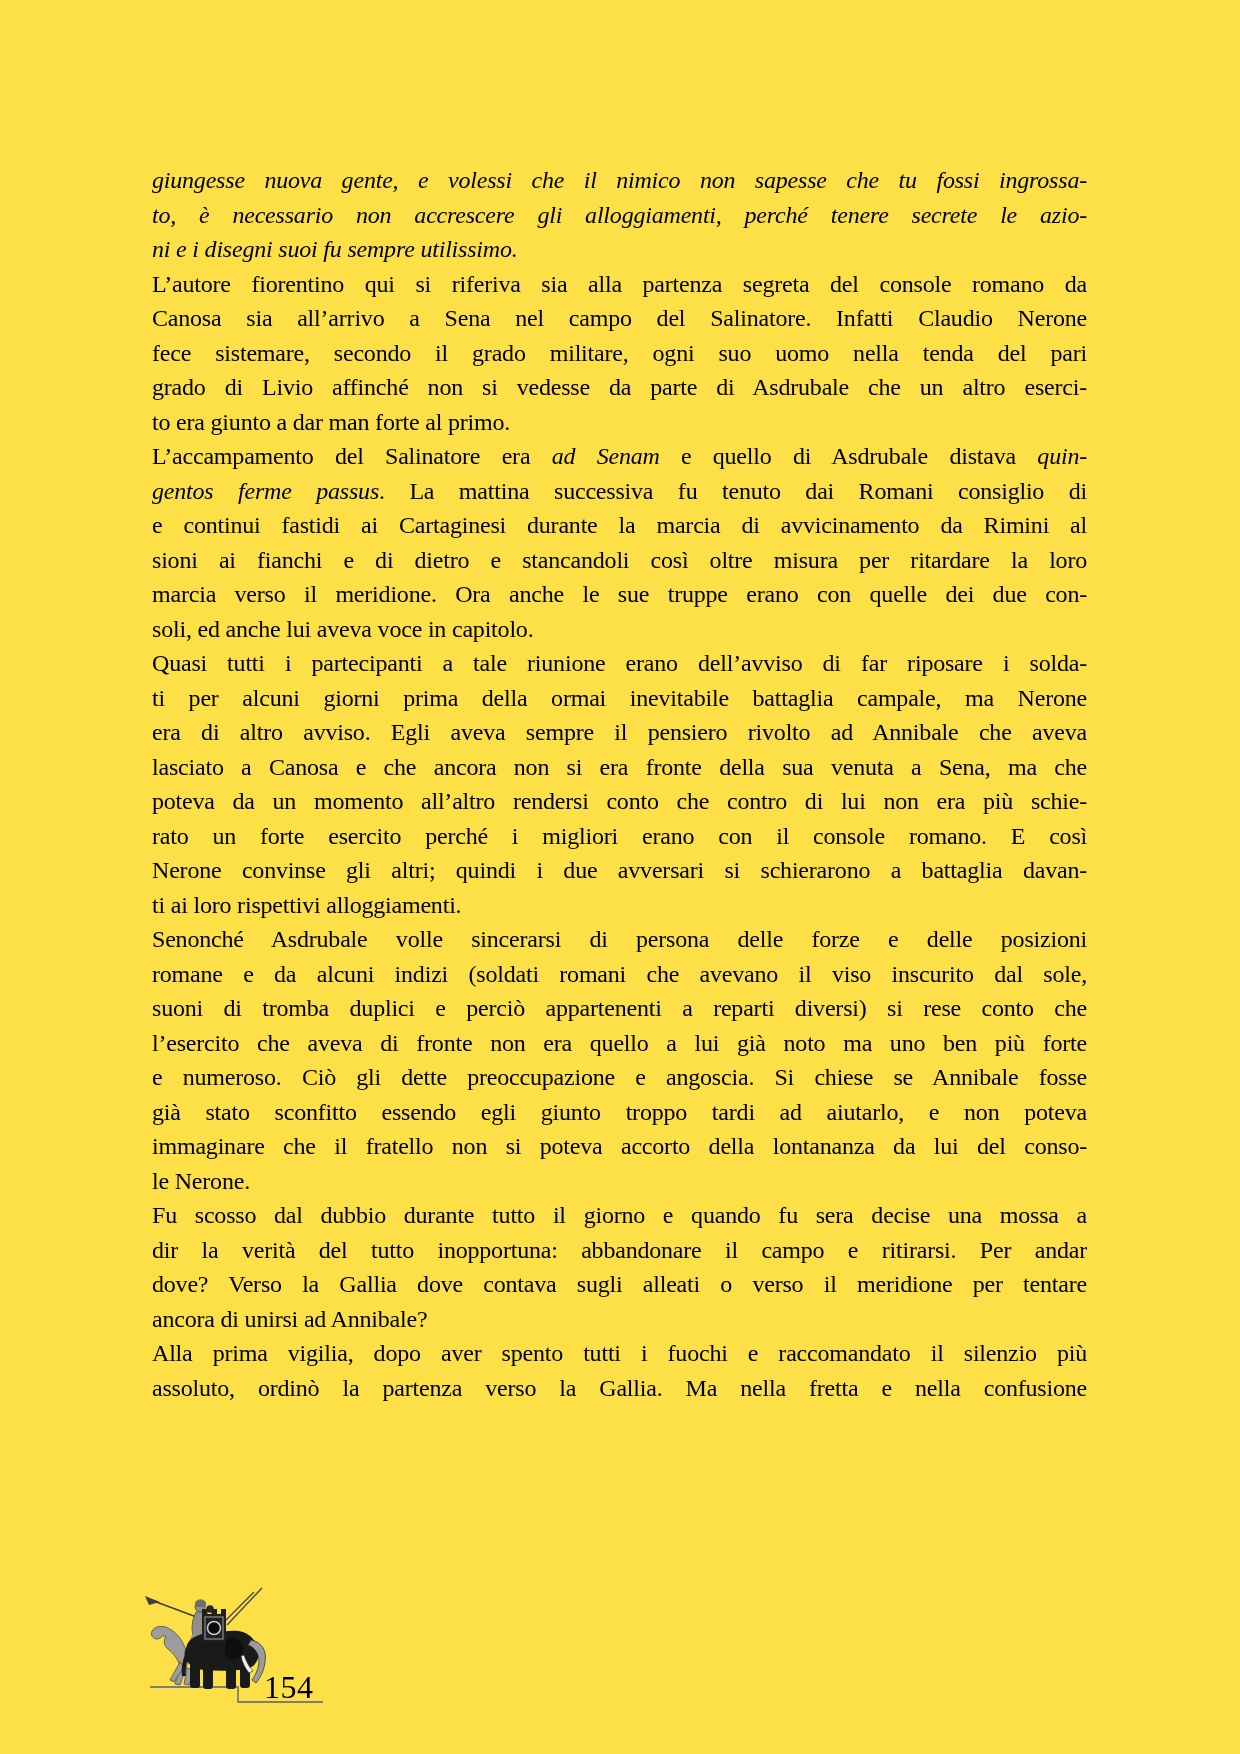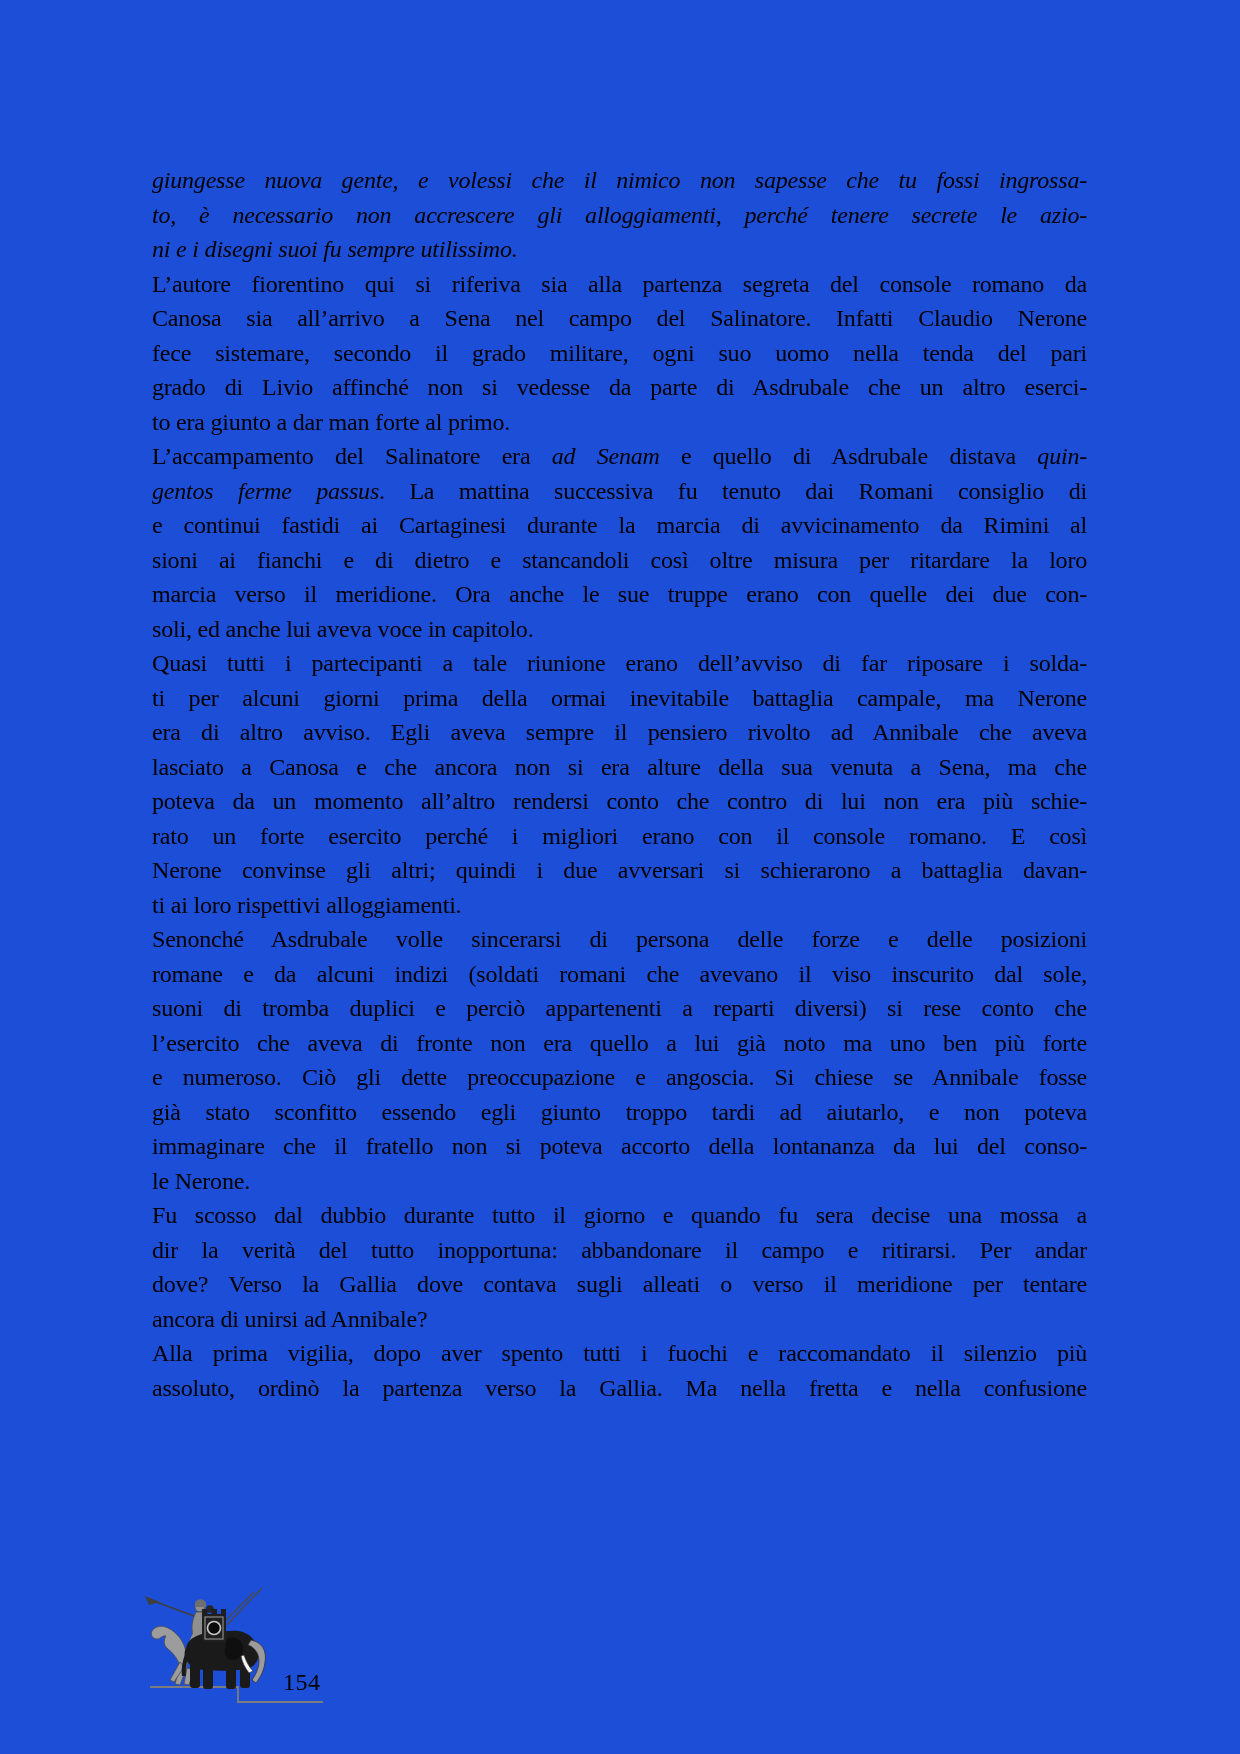--- a/index.html
+++ b/index.html
@@ -1,35 +1,35 @@
 <!DOCTYPE html>
 <html><head>
 <meta charset="utf-8">
 <style>
   html,body { margin:0; padding:0; background:#ffffff; }
   .page {
     position:relative; width:1240px; height:1754px;
-    background:#1d4ed8; color:#000;
+    background:#fde047; color:#000;
     font-family:"Liberation Serif","DejaVu Serif",serif;
     overflow:hidden;
   }
   .text-block { position:absolute; left:152px; top:163px; width:935px; }
   .tline {
     height:34.5px; line-height:34.5px; font-size:24px;
     letter-spacing:-0.2px;
     text-align:justify; text-align-last:justify;
     white-space:normal; overflow:hidden;
   }
   .tline.pend { text-align-last:left; }
   .it { font-style:italic; }
   .figure { position:absolute; left:140px; top:1572px; width:200px; height:132px; }
   .figure svg { width:100%; height:100%; display:block; }
   .page-number {
-    position:absolute; left:283px; top:1669px;
-    font-size:24px; letter-spacing:0.5px;
+    position:absolute; left:264px; top:1669px;
+    font-size:32px; letter-spacing:0.5px;
   }
 </style>
 </head>
 <body>
 
 <div class="page">
 
   <div class="text-block">
       <div class="tline"><span class="it">giungesse nuova gente, e volessi che il nimico non sapesse che tu fossi ingrossa-</span></div>
       <div class="tline"><span class="it">to, è necessario non accrescere gli alloggiamenti, perché tenere secrete le azio-</span></div>
@@ -41,21 +41,21 @@
       <div class="tline pend"><span>to era giunto a dar man forte al primo.</span></div>
       <div class="tline"><span>L’accampamento del Salinatore era </span><span class="it">ad Senam</span><span> e quello di Asdrubale distava </span><span class="it">quin-</span></div>
       <div class="tline"><span class="it">gentos ferme passus</span><span>. La mattina successiva fu tenuto dai Romani consiglio di</span></div>
       <div class="tline"><span>e continui fastidi ai Cartaginesi durante la marcia di avvicinamento da Rimini al</span></div>
       <div class="tline"><span>sioni ai fianchi e di dietro e stancandoli così oltre misura per ritardare la loro</span></div>
       <div class="tline"><span>marcia verso il meridione. Ora anche le sue truppe erano con quelle dei due con-</span></div>
       <div class="tline pend"><span>soli, ed anche lui aveva voce in capitolo.</span></div>
       <div class="tline"><span>Quasi tutti i partecipanti a tale riunione erano dell’avviso di far riposare i solda-</span></div>
       <div class="tline"><span>ti per alcuni giorni prima della ormai inevitabile battaglia campale, ma Nerone</span></div>
       <div class="tline"><span>era di altro avviso. Egli aveva sempre il pensiero rivolto ad Annibale che aveva</span></div>
-      <div class="tline"><span>lasciato a Canosa e che ancora non si era alture della sua venuta a Sena, ma che</span></div>
+      <div class="tline"><span>lasciato a Canosa e che ancora non si era fronte della sua venuta a Sena, ma che</span></div>
       <div class="tline"><span>poteva da un momento all’altro rendersi conto che contro di lui non era più schie-</span></div>
       <div class="tline"><span>rato un forte esercito perché i migliori erano con il console romano. E così</span></div>
       <div class="tline"><span>Nerone convinse gli altri; quindi i due avversari si schierarono a battaglia davan-</span></div>
       <div class="tline pend"><span>ti ai loro rispettivi alloggiamenti.</span></div>
       <div class="tline"><span>Senonché Asdrubale volle sincerarsi di persona delle forze e delle posizioni</span></div>
       <div class="tline"><span>romane e da alcuni indizi (soldati romani che avevano il viso inscurito dal sole,</span></div>
       <div class="tline"><span>suoni di tromba duplici e perciò appartenenti a reparti diversi) si rese conto che</span></div>
       <div class="tline"><span>l’esercito che aveva di fronte non era quello a lui già noto ma uno ben più forte</span></div>
       <div class="tline"><span>e numeroso. Ciò gli dette preoccupazione e angoscia. Si chiese se Annibale fosse</span></div>
       <div class="tline"><span>già stato sconfitto essendo egli giunto troppo tardi ad aiutarlo, e non poteva</span></div>

